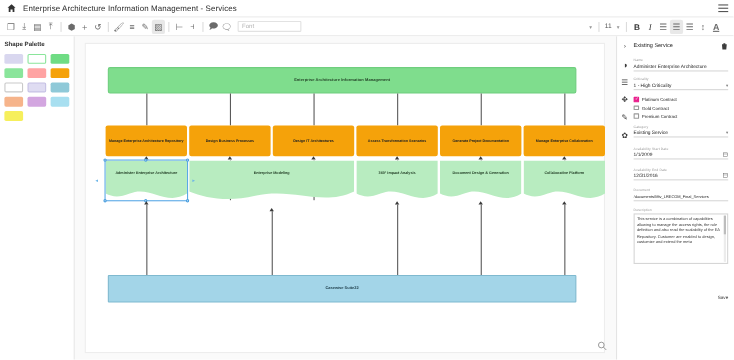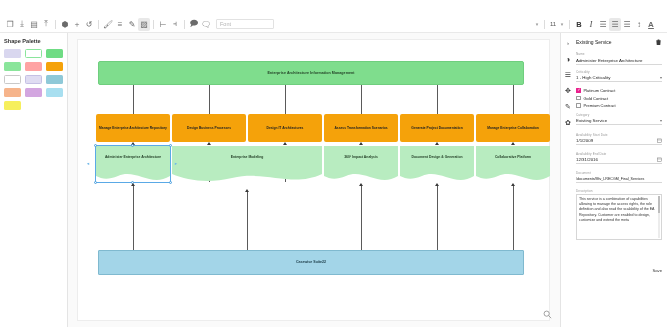--- a/index.html
+++ b/index.html
@@ -147,20 +147,31 @@
   .desc-scroll { position:absolute; right:1px; top:1px; width:2px; height:42px; background:#ececec; }
   .desc-thumb { position:absolute; right:1px; top:1px; width:2px; height:17px; background:#bdbdbd; }
 
   .save-btn { position:absolute; right:5px; bottom:54px; font-size:4.2px; color:#333; }
 </style>
 </head>
 <body>
 
 <div id="app">
 
+  <div class="titlebar">
+    <svg class="home-icon" viewBox="0 0 16 16">
+      <path d="M8 1.5 L1.5 7 H3.4 V14 H6.3 V10 H9.7 V14 H12.6 V7 H14.5 Z" fill="#333"></path>
+    </svg>
+    <div class="title-text">Enterprise Architecture Information Management - Services</div>
+    <div class="hamburger">
+        <i></i>
+        <i></i>
+        <i></i>
+      </div>
+  </div>
 
   <div class="toolbar">
     <div class="tb-btn">❐</div>
     <div class="tb-btn">⤓</div>
     <div class="tb-btn">▤</div>
     <div class="tb-btn">⤒</div>
     <div class="tb-sep"></div>
     <div class="tb-btn">⬢</div>
     <div class="tb-btn">＋</div>
     <div class="tb-btn">↺</div>

